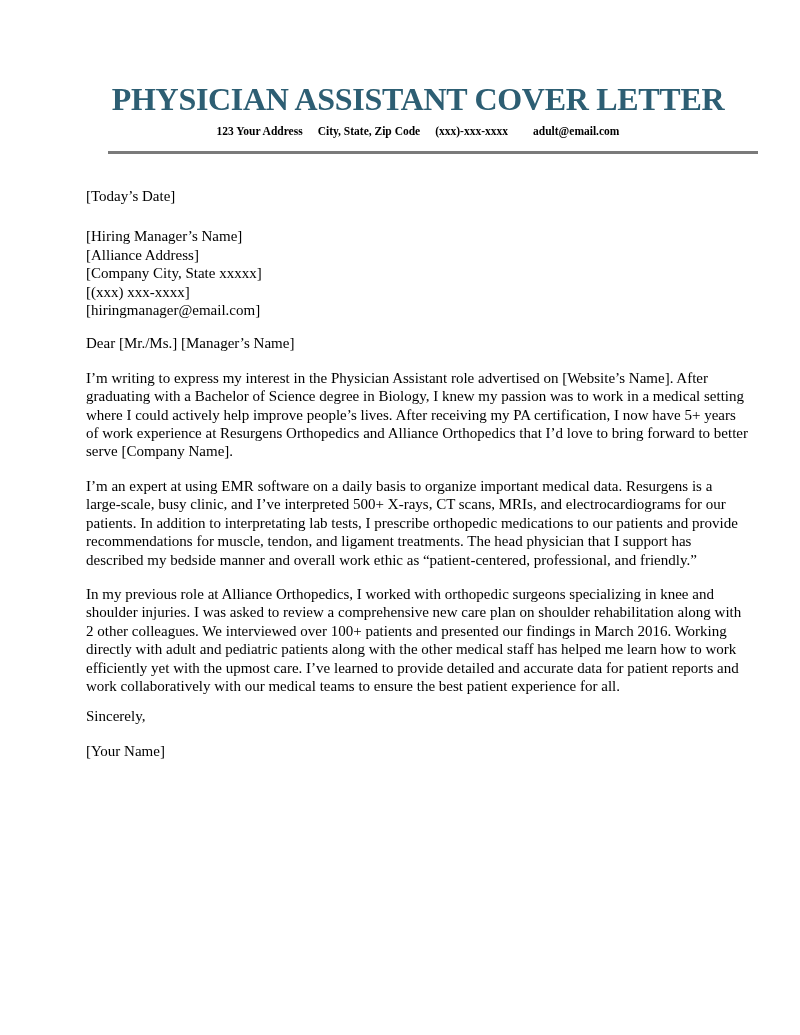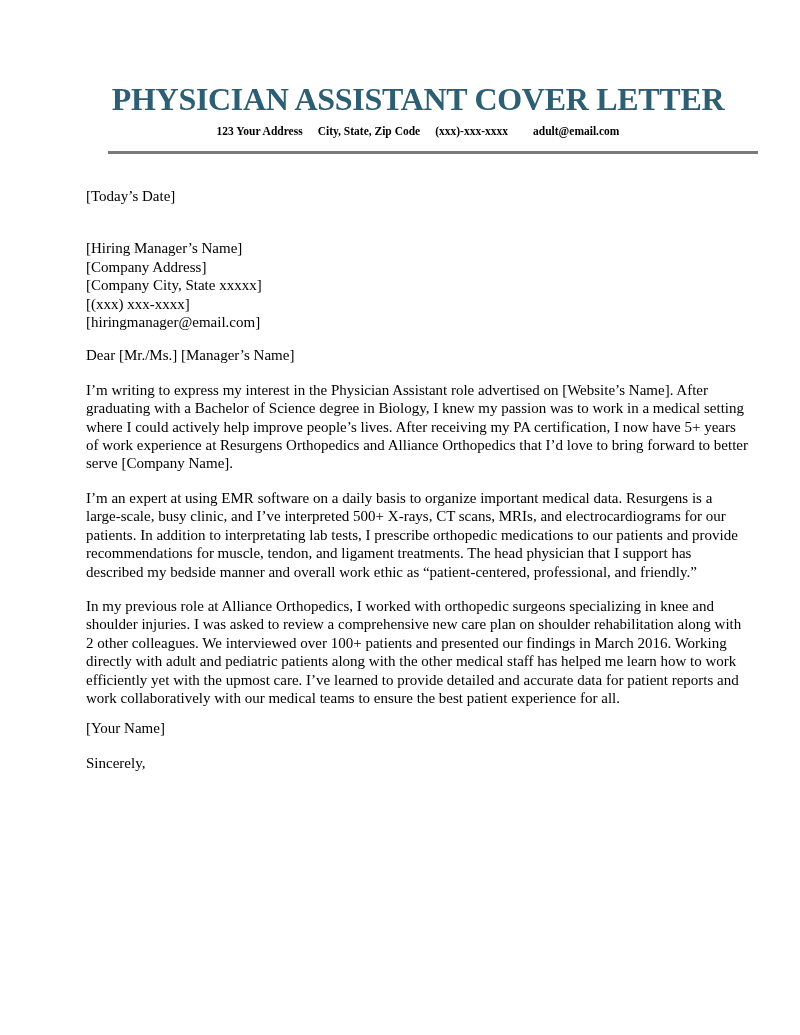--- a/index.html
+++ b/index.html
@@ -52,21 +52,21 @@
   .letter {
     margin: 33px 70px 0 68px;
     font-size: 15px;
     line-height: 18.4px;
     text-align: left;
   }
   .letter p {
     margin: 0 0 16px 0;
   }
   .letter p.date-line {
-    margin-bottom: 34px;
+    margin-bottom: 22px;
   }
   .recipient-block {
     margin-bottom: 15px;
   }
   .letter p.para-3 {
     margin-bottom: 12px;
   }
 </style>
 </head>
 <body>
@@ -85,34 +85,34 @@
 
     <div class="header-divider"></div>
   </header>
 
   <main class="letter">
 
     <p class="date-line">[Today’s Date]</p>
 
     <div class="recipient-block">
       <div>[Hiring Manager’s Name]</div>
-      <div>[Company Address]</div>
+      <div>[Alliance Address]</div>
       <div>[Company City, State xxxxx]</div>
       <div>[(xxx) xxx-xxxx]</div>
       <div>[hiringmanager@email.com]</div>
     </div>
 
     <p>Dear [Mr./Ms.] [Manager’s Name]</p>
 
     <p class="para-1">I’m writing to express my interest in the Physician Assistant role advertised on [Website’s Name]. After graduating with a Bachelor of Science degree in Biology, I knew my passion was to work in a medical setting where I could actively help improve people’s lives. After receiving my PA certification, I now have 5+ years of work experience at Resurgens Orthopedics and Alliance Orthopedics that I’d love to bring forward to better serve [Company Name].</p>
 
     <p class="para-2">I’m an expert at using EMR software on a daily basis to organize important medical data. Resurgens is a large-scale, busy clinic, and I’ve interpreted 500+ X-rays, CT scans, MRIs, and electrocardiograms for our patients. In addition to interpretating lab tests, I prescribe orthopedic medications to our patients and provide recommendations for muscle, tendon, and ligament treatments. The head physician that I support has described my bedside manner and overall work ethic as “patient-centered, professional, and friendly.”</p>
 
     <p class="para-3">In my previous role at Alliance Orthopedics, I worked with orthopedic surgeons specializing in knee and shoulder injuries. I was asked to review a comprehensive new care plan on shoulder rehabilitation along with 2 other colleagues. We interviewed over 100+ patients and presented our findings in March 2016. Working directly with adult and pediatric patients along with the other medical staff has helped me learn how to work efficiently yet with the upmost care. I’ve learned to provide detailed and accurate data for patient reports and work collaboratively with our medical teams to ensure the best patient experience for all.</p>
 
 
+    <p>Sincerely,</p>
+
     <p>[Your Name]</p>
-
-    <p>Sincerely,</p>
 
   </main>
 
 </div>
 
 </body></html>

